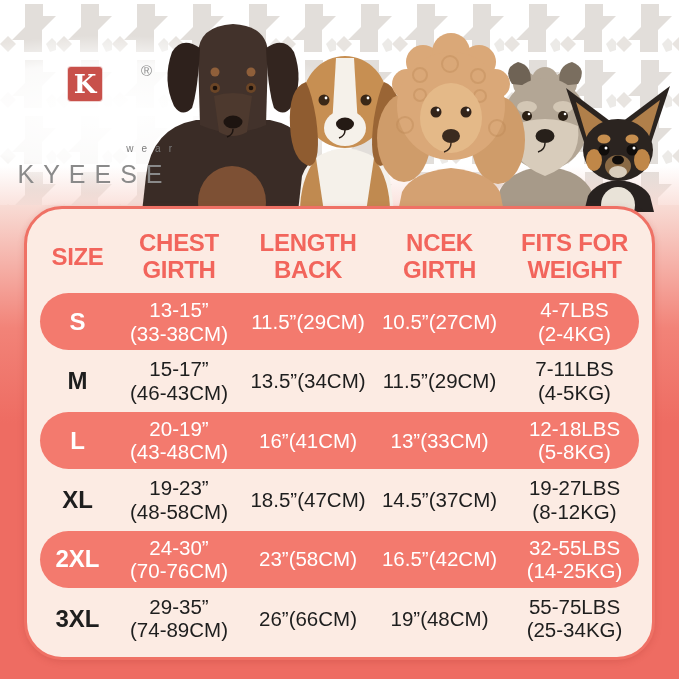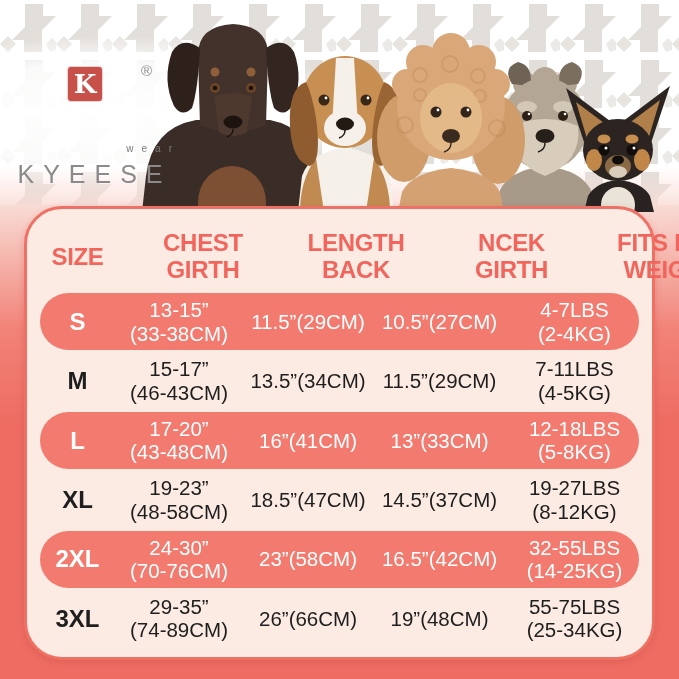--- a/index.html
+++ b/index.html
@@ -39,21 +39,20 @@
   }
   .card{
     position:absolute;left:24px;top:206px;width:631px;height:454px;z-index:5;
     background:#fcebe3;border:3px solid #ef7165;border-radius:38px;
     box-sizing:border-box;box-shadow:0 2px 6px rgba(180,60,50,0.25);
   }
   .thead{
     position:absolute;top:14px;left:13px;right:0;height:66px;
     display:grid;grid-template-columns:75px 128px 130px 133px 137px;
     align-items:center;
-    gap:24px;
   }
   .hcell{text-align:center;color:#f2655c;font-weight:bold;font-size:24px;line-height:27px;letter-spacing:-0.3px;}
   .hcell span{display:block;}
   .tbody{
     position:absolute;top:84px;left:0;right:0;bottom:10px;
     display:flex;flex-direction:column;justify-content:space-between;
   }
   .trow{
     height:57px;margin:0 13px;
     display:grid;grid-template-columns:75px 128px 130px 133px 137px;
@@ -254,21 +253,21 @@
         <div class="tcell">11.5”(29CM)</div>
         <div class="tcell">
             <span>7-11LBS</span>
             <span>(4-5KG)</span>
           </div>
       </div>
 
       <div class="trow pill">
         <div class="tcell size">L</div>
         <div class="tcell">
-            <span>17-20”</span>
+            <span>20-19”</span>
             <span>(43-48CM)</span>
           </div>
         <div class="tcell">16”(41CM)</div>
         <div class="tcell">13”(33CM)</div>
         <div class="tcell">
             <span>12-18LBS</span>
             <span>(5-8KG)</span>
           </div>
       </div>
 

